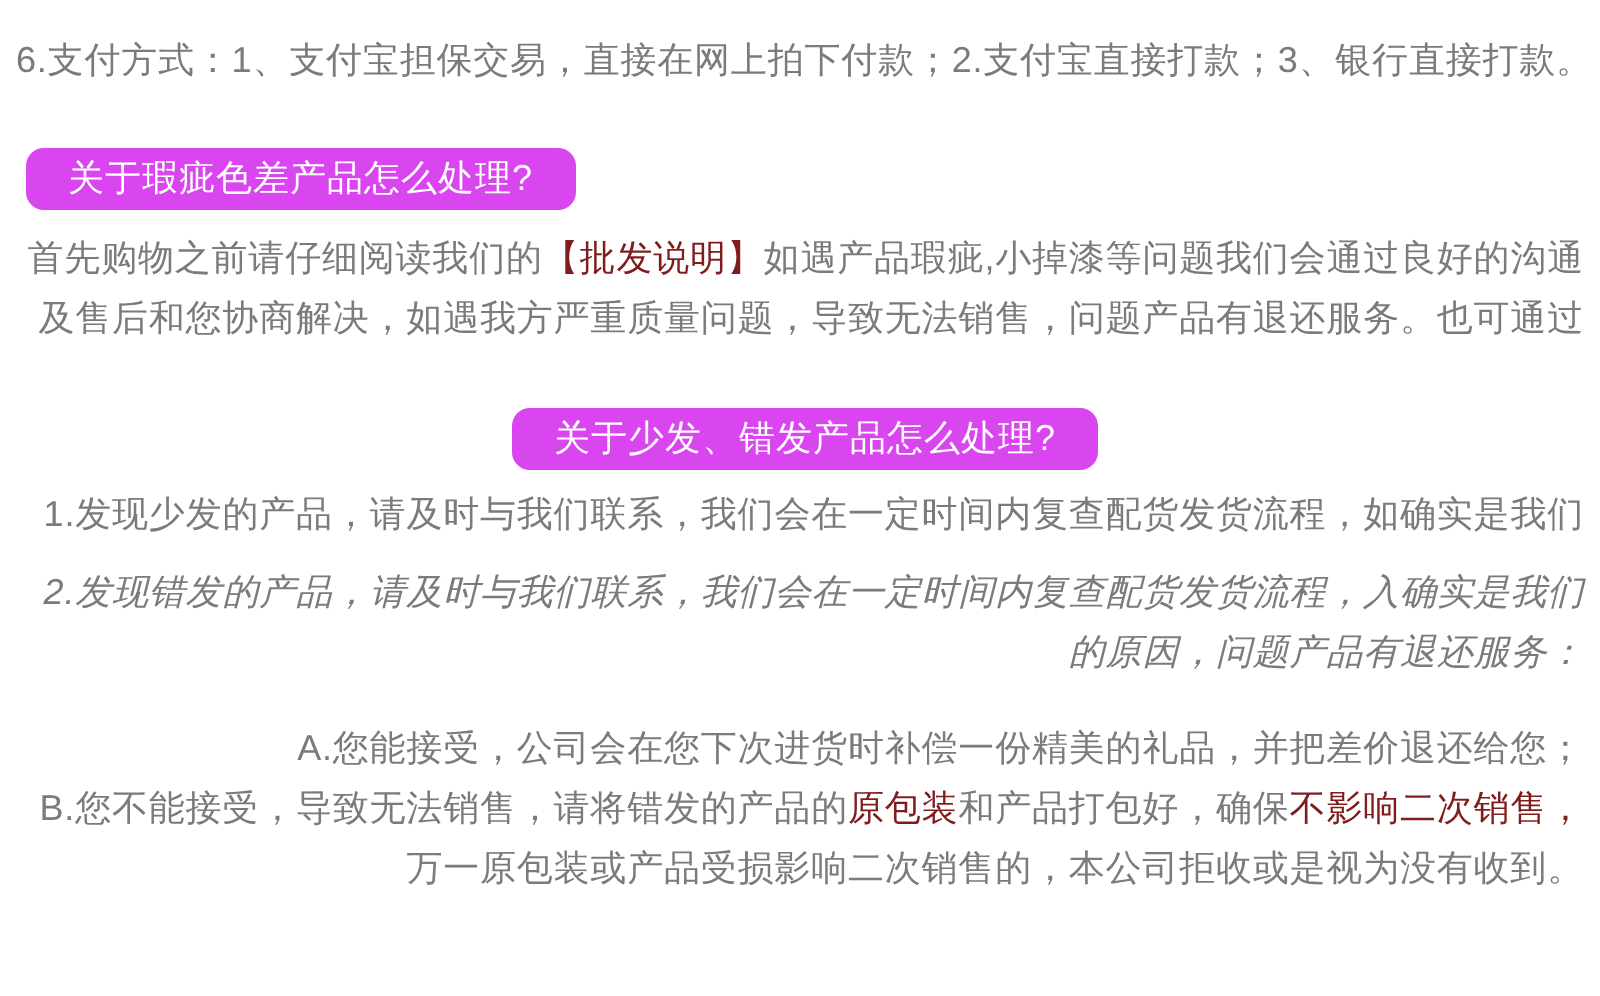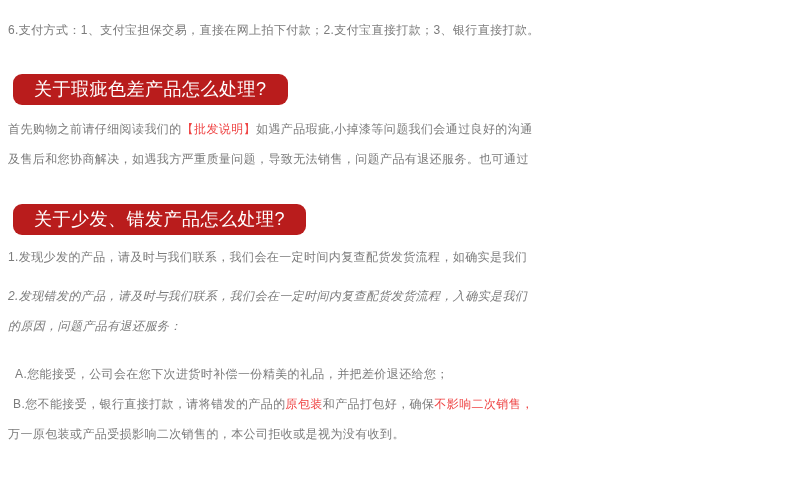--- a/index.html
+++ b/index.html
@@ -11,50 +11,51 @@
     font-family: "Liberation Sans", "DejaVu Sans", sans-serif;
     color: #7b7b7b;
   }
   .page {
     width: 800px;
     height: 498px;
     padding: 12px 8px 0 8px;
     background: #ffffff;
   }
   .text-line {
-    font-size: 12px;
+    font-size: 18px;
     line-height: 30px;
     letter-spacing: 0.4px;
     white-space: nowrap;
     color: #7b7b7b;
+    text-align: right;
   }
   .intro-line {
     margin-top: 3px;
   }
   .section-badge {
     display: inline-block;
     margin-left: 5px;
-    background: #b91c1c;
+    background: #d946ef;
     color: #ffffff;
     font-size: 18px;
     line-height: 23px;
     padding: 4px 21px;
     border-radius: 9px;
     letter-spacing: 0.5px;
     white-space: nowrap;
   }
   .badge-row-1 { margin-top: 29px; }
-  .badge-row-2 { margin-top: 30px; }
+  .badge-row-2 { margin-top: 30px; text-align: center; }
   .para-1 { margin-top: 9px; }
   .para-item-1 { margin-top: 7px; }
   .para-item-2 { margin-top: 9px; font-style: italic; }
   .para-ab { margin-top: 18px; }
   .indent-a { padding-left: 7px; }
   .indent-b { padding-left: 5px; }
-  .hl { color: #ef4444; }
+  .hl { color: #7f1d1d; }
 </style>
 </head>
 <body>
 
 <div class="page">
 
   <div class="text-line intro-line">6.支付方式：1、支付宝担保交易，直接在网上拍下付款；2.支付宝直接打款；3、银行直接打款。</div>
 
   <div class="badge-row-1">
     <span class="section-badge">关于瑕疵色差产品怎么处理?</span>
@@ -73,17 +74,17 @@
     <div class="text-line">1.发现少发的产品，请及时与我们联系，我们会在一定时间内复查配货发货流程，如确实是我们</div>
   </div>
 
   <div class="para-item-2">
     <div class="text-line">2.发现错发的产品，请及时与我们联系，我们会在一定时间内复查配货发货流程，入确实是我们</div>
     <div class="text-line">的原因，问题产品有退还服务：</div>
   </div>
 
   <div class="para-ab">
     <div class="text-line indent-a">A.您能接受，公司会在您下次进货时补偿一份精美的礼品，并把差价退还给您；</div>
-    <div class="text-line indent-b"><span>B.您不能接受，银行直接打款，请将错发的产品的</span><span class="hl">原包装</span><span>和产品打包好，确保</span><span class="hl">不影响二次销售，</span></div>
+    <div class="text-line indent-b"><span>B.您不能接受，导致无法销售，请将错发的产品的</span><span class="hl">原包装</span><span>和产品打包好，确保</span><span class="hl">不影响二次销售，</span></div>
     <div class="text-line">万一原包装或产品受损影响二次销售的，本公司拒收或是视为没有收到。</div>
   </div>
 
 </div>
 
 </body></html>

